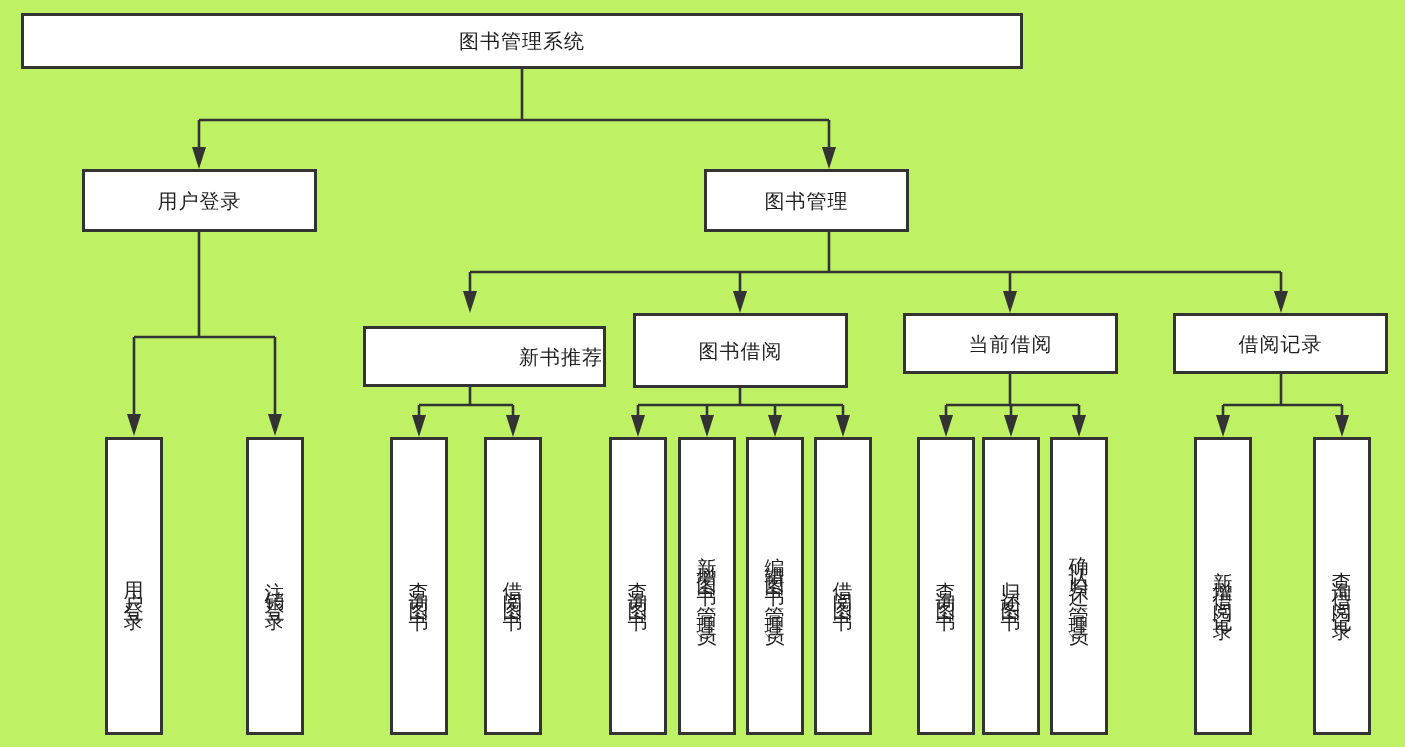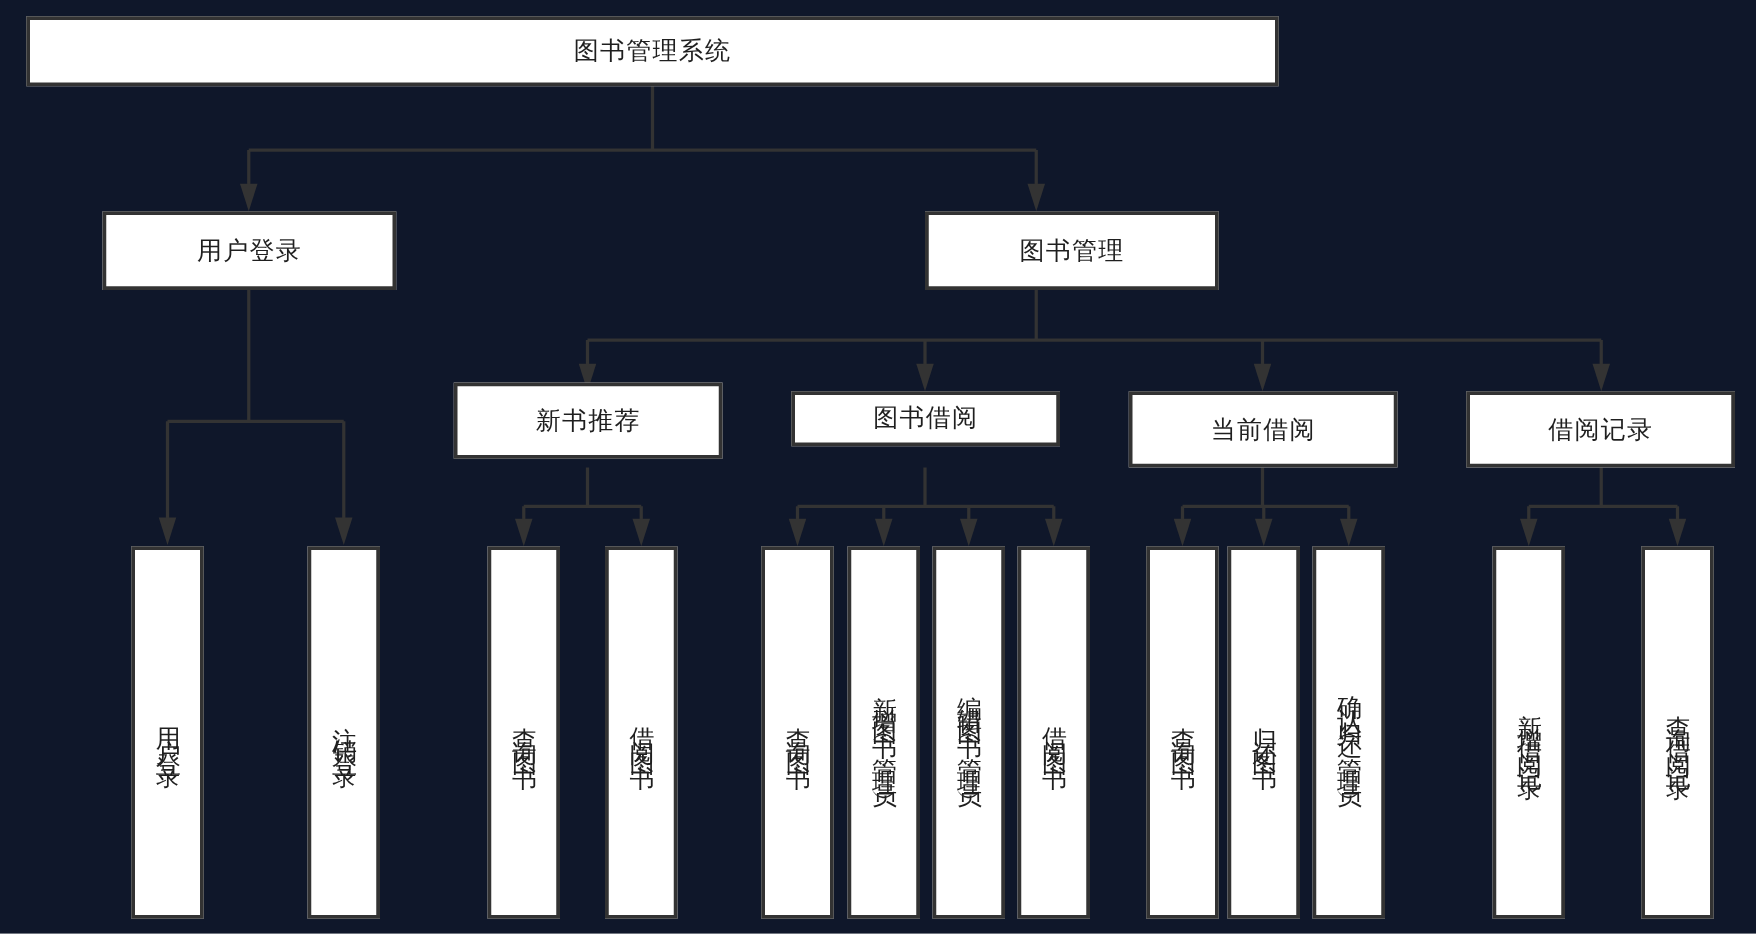--- a/index.html
+++ b/index.html
@@ -1,38 +1,38 @@
 <!DOCTYPE html>
 <html><head>
 <meta charset="utf-8">
 <style>
   html,body{margin:0;padding:0;background:#fff;}
   .canvas{
-    position:relative;width:1405px;height:747px;background:#0f172a;
+    position:relative;width:1405px;height:747px;background:#bef264;
     font-family:"Liberation Sans","DejaVu Sans",sans-serif;overflow:hidden;
   }
   .connectors{position:absolute;left:0;top:0;z-index:1;}
   .node{
     position:absolute;box-sizing:border-box;background:#ffffff;
     border:3px solid #333333;display:flex;align-items:center;justify-content:center;
     z-index:2;color:#1f1f1f;
   }
   .node-h .label{
     font-size:20px;letter-spacing:1px;line-height:1;white-space:nowrap;color:#1f1f1f;
   }
   .node-v .label{
     writing-mode:vertical-rl;text-orientation:mixed;font-size:20px;
     letter-spacing:10px;line-height:1;white-space:nowrap;color:#1f1f1f;
   }
   
   .n-root{left:21px;top:13px;width:1002px;height:56px;}
   .n-l2a{left:82px;top:169px;width:235px;height:63px;}
-  .n-l2b{left:740px;top:169px;width:235px;height:63px;text-align:right;}
-  .n-l3a{left:363px;top:306px;width:215px;height:61px;}
-  .n-l3b{left:633px;top:313px;width:215px;height:44px;}
+  .n-l2b{left:704px;top:169px;width:205px;height:63px;text-align:right;}
+  .n-l3a{left:363px;top:326px;width:243px;height:61px;justify-content:flex-end;}
+  .n-l3b{left:633px;top:313px;width:215px;height:75px;}
   .n-l3c{left:903px;top:313px;width:215px;height:61px;}
   .n-l3d{left:1173px;top:313px;width:215px;height:61px;}
   
   .node-v{top:437px;width:58px;height:298px;border-width:3px;}
   .v1{left:105px;}  .v2{left:246px;}
   .v3{left:390px;}  .v4{left:484px;}
   .v5{left:609px;}  .v6{left:678px;}  .v7{left:746px;}  .v8{left:814px;}
   .v9{left:917px;}  .v10{left:982px;} .v11{left:1050px;}
   .v12{left:1194px;}.v13{left:1313px;}
   .watermark{

